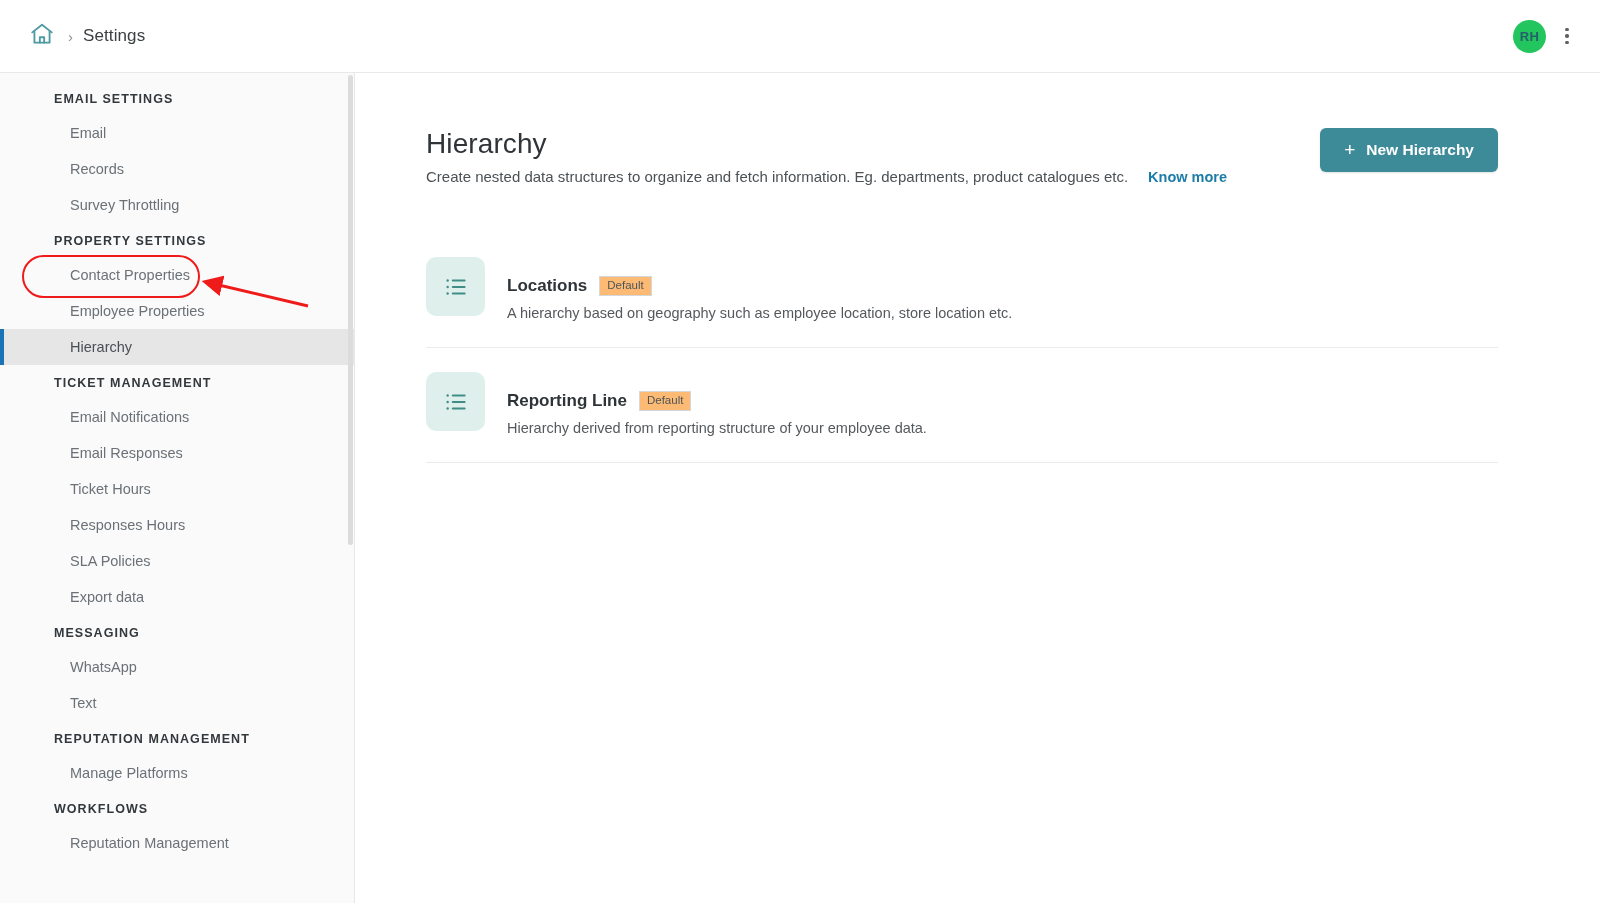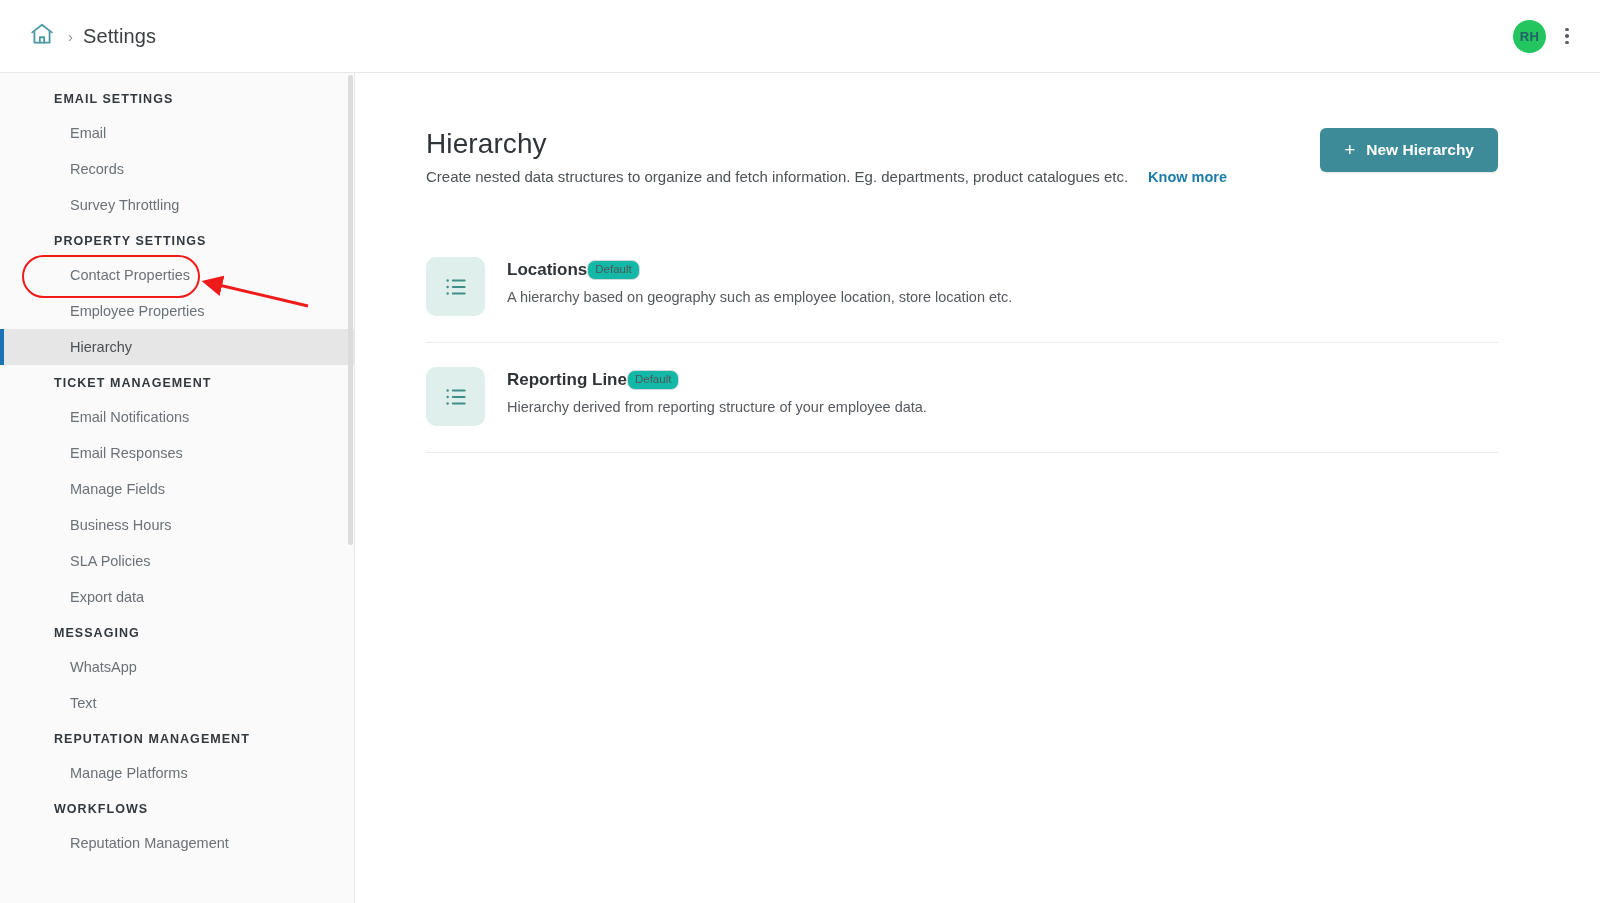--- a/index.html
+++ b/index.html
@@ -31,21 +31,21 @@
     display: flex; align-items: center; justify-content: center;
     cursor: pointer;
   }
   .chev {
     color: #8b9096;
     font-size: 15px;
     margin: 0 10px 0 8px;
     user-select: none;
   }
   .breadcrumb-title {
-    font-size: 20px;
+    font-size: 17px;
     color: #3c4043;
     letter-spacing: .1px;
   }
   .topbar-right {
     margin-left: auto;
     display: flex;
     align-items: center;
     gap: 12px;
   }
   .avatar {
@@ -217,33 +217,35 @@
     width: 59px; height: 59px;
     border-radius: 10px;
     background: #dff0ec;
     display: flex; align-items: center; justify-content: center;
     flex: 0 0 auto;
   }
   .row-main { padding-top: 3px; }
   .row-title-line {
     display: flex;
     align-items: center;
+    gap: 12px;
+    margin-top: 16px;
   }
   .row-title {
     font-size: 17px;
     font-weight: bold;
     color: #2f3438;
   }
   .badge {
     font-size: 11.5px;
     color: #4d5458;
     border: 1px solid #d4d8da;
-    border-radius: 8px;
+    border-radius: 0;
     padding: 2px 7px 3px 7px;
-    background: #14b8a6;
+    background: #fdba74;
     line-height: 1.1;
   }
   .row-desc {
     font-size: 14.5px;
     color: #55595d;
     margin-top: 9px;
   }
 </style>
 </head>
 <body>
@@ -276,22 +278,22 @@
       <div class="nav-item">Email</div>
       <div class="nav-item">Records</div>
       <div class="nav-item">Survey Throttling</div>
       <div class="sec-head">PROPERTY SETTINGS</div>
       <div class="nav-item">Contact Properties</div>
       <div class="nav-item">Employee Properties</div>
       <div class="nav-item active">Hierarchy</div>
       <div class="sec-head">TICKET MANAGEMENT</div>
       <div class="nav-item">Email Notifications</div>
       <div class="nav-item">Email Responses</div>
-      <div class="nav-item">Manage Fields</div>
-      <div class="nav-item">Business Hours</div>
+      <div class="nav-item">Ticket Hours</div>
+      <div class="nav-item">Responses Hours</div>
       <div class="nav-item">SLA Policies</div>
       <div class="nav-item">Export data</div>
       <div class="sec-head">MESSAGING</div>
       <div class="nav-item">WhatsApp</div>
       <div class="nav-item">Text</div>
       <div class="sec-head">REPUTATION MANAGEMENT</div>
       <div class="nav-item">Manage Platforms</div>
       <div class="sec-head">WORKFLOWS</div>
       <div class="nav-item">Reputation Management</div>
     </div>

